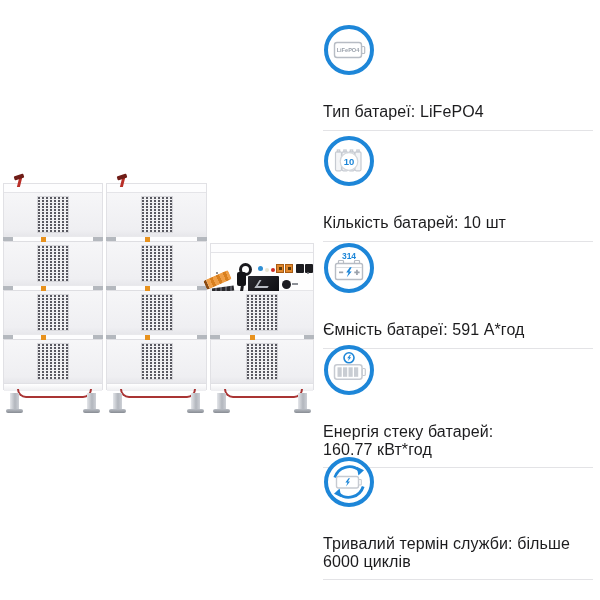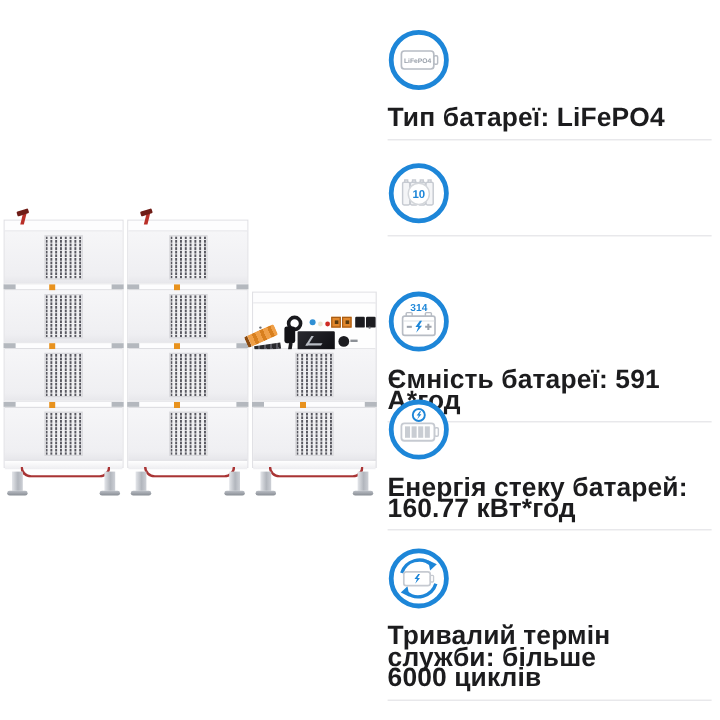--- a/index.html
+++ b/index.html
@@ -69,23 +69,23 @@
                  border-left:3px solid #8a4a10; }
   .term-block { left:1px; top:34px; width:22px; height:5px; transform:rotate(-8deg);
                 background:repeating-linear-gradient(90deg,#2a2a2e 0 3px,#595961 3px 5px); }
   .plug { left:26px; top:19px; width:9px; height:14px; background:#121216; border-radius:2px; }
   .plug::after { content:""; position:absolute; left:3px; top:13px; width:3px; height:13px;
                  background:#1a1a1e; border-radius:2px; transform:rotate(9deg); }
 
   
   .specs { position:absolute; left:323px; top:0; width:270px; height:600px; }
   .spec-item { position:absolute; left:0; width:100%; }
-  .si-0 { top:24px; } .si-1 { top:135px; } .si-2 { top:242px; } .si-3 { top:332px; } .si-4 { top:456px; }
+  .si-0 { top:24px; } .si-1 { top:135px; } .si-2 { top:242px; } .si-3 { top:344px; } .si-4 { top:456px; }
   .spec-icon { display:block; width:52px; height:52px; }
-  .spec-label { margin-top:13px; font-size:22px; font-weight:bold; color:#1c1c1e;
+  .spec-label { margin-top:27px; font-size:16px; font-weight:normal; color:#1c1c1e;
                 line-height:17.5px; white-space:pre-line; letter-spacing:.1px; }
   .spec-divider { margin-top:9px; height:1px; background:#e3e3e6; }
 </style>
 </head>
 <body>
 
 <div class="canvas">
 
   <div class="scene">
 
@@ -225,20 +225,21 @@
           <rect x="19" y="16.8" width="6" height="19" rx="1.2"></rect>
             <rect x="20.8" y="15" width="2.4" height="1.8"></rect>
           <rect x="25.5" y="16.8" width="6" height="19" rx="1.2"></rect>
             <rect x="27.3" y="15" width="2.4" height="1.8"></rect>
           <rect x="32" y="16.8" width="6" height="19" rx="1.2"></rect>
             <rect x="33.8" y="15" width="2.4" height="1.8"></rect>
         </g>
         <circle cx="26" cy="26.5" r="8.8" fill="#fff" stroke="#d4d7db" stroke-width="1.2"></circle>
         <text x="26" y="30" font-size="9.5" font-weight="bold" fill="#1d86d8" text-anchor="middle">10</text>
       </svg>
+      <div class="spec-label">Кількість батарей: 10 шт</div>
       <div class="spec-divider"></div>
     </div>
 
     <div class="spec-item si-2">
       <svg class="spec-icon" viewBox="0 0 52 52">
         <circle cx="26" cy="26" r="23" fill="#fff" stroke="#1d86d8" stroke-width="4"></circle>
         <text x="26" y="17" font-size="8.5" font-weight="bold" fill="#1d86d8" text-anchor="middle">314</text>
         <rect x="15.5" y="18.5" width="5" height="3.5" rx="0.8" fill="#fff" stroke="#b7bcc4" stroke-width="1.2"></rect>
         <rect x="31.5" y="18.5" width="5" height="3.5" rx="0.8" fill="#fff" stroke="#b7bcc4" stroke-width="1.2"></rect>
         <rect x="12.5" y="21.5" width="27" height="16" rx="1.8" fill="#fff" stroke="#b7bcc4" stroke-width="1.4"></rect>

